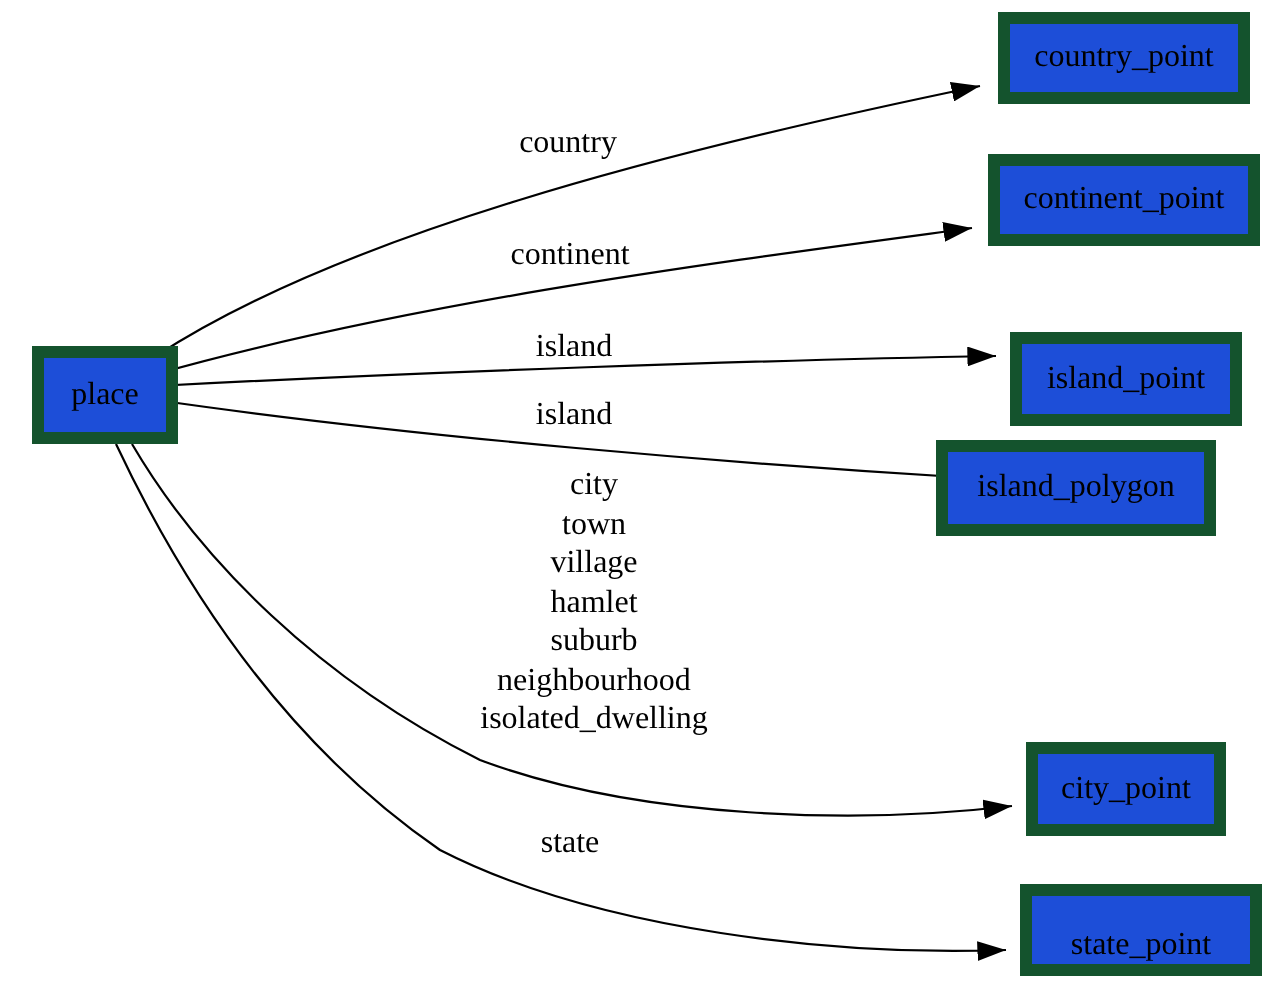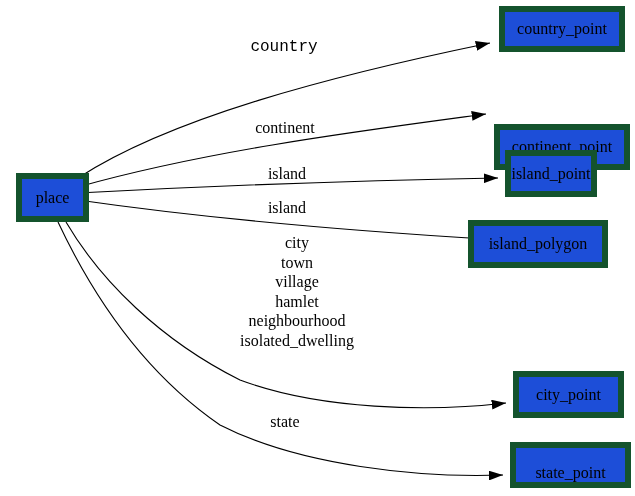--- a/index.html
+++ b/index.html
@@ -47,27 +47,27 @@
     text-align: center;
     white-space: nowrap;
   }
   .edge-label.multi div {
     height: 19.5px;
     margin-left: 24px;
   }
   
   .node-place          { left: 16px;   top: 173px; width: 73px;  height: 49px; }
   .node-country-point  { left: 499px; top: 6px;   width: 126px; height: 46px; }
-  .node-continent-point{ left: 494px; top: 77px;  width: 136px; height: 46px; margin-top: 47px; }
-  .node-island-point   { left: 505px; top: 150px; width: 92px; height: 47px; }
+  .node-continent-point{ left: 494px; top: 77px;  width: 136px; height: 46px; }
+  .node-island-point   { left: 505px; top: 166px; width: 116px; height: 47px; }
   .node-island-polygon { left: 468px; top: 220px; width: 140px; height: 48px; }
-  .node-city-point     { left: 513px; top: 371px; width: 111px;  height: 47px; }
+  .node-city-point     { left: 513px; top: 371px; width: 100px;  height: 47px; }
   .node-state-point    { left: 510px; top: 442px; width: 121px; height: 46px; align-items: flex-end; }
   
-  .lbl-country   { left: 284px; top: 38px; font-family: Liberation Mono, monospace; }
+  .lbl-country   { left: 284px; top: 62px; }
   .lbl-continent { left: 285px; top: 118px; }
   .lbl-island-1  { left: 287px; top: 164px; }
   .lbl-island-2  { left: 287px; top: 198px; }
   .lbl-city-types{ left: 285px; top: 233px; }
   .lbl-state     { left: 285px; top: 412px; }
 </style>
 </head>
 <body>
 
 <div class="canvas">
@@ -110,18 +110,19 @@
 
   <div class="edge-label lbl-country">country</div>
   <div class="edge-label lbl-continent">continent</div>
   <div class="edge-label lbl-island-1">island</div>
   <div class="edge-label lbl-island-2">island</div>
   <div class="edge-label multi lbl-city-types">
     <div>city</div>
     <div>town</div>
     <div>village</div>
     <div>hamlet</div>
+    <div>suburb</div>
     <div>neighbourhood</div>
     <div>isolated_dwelling</div>
   </div>
   <div class="edge-label lbl-state">state</div>
 
 </div>
 
 </body></html>

